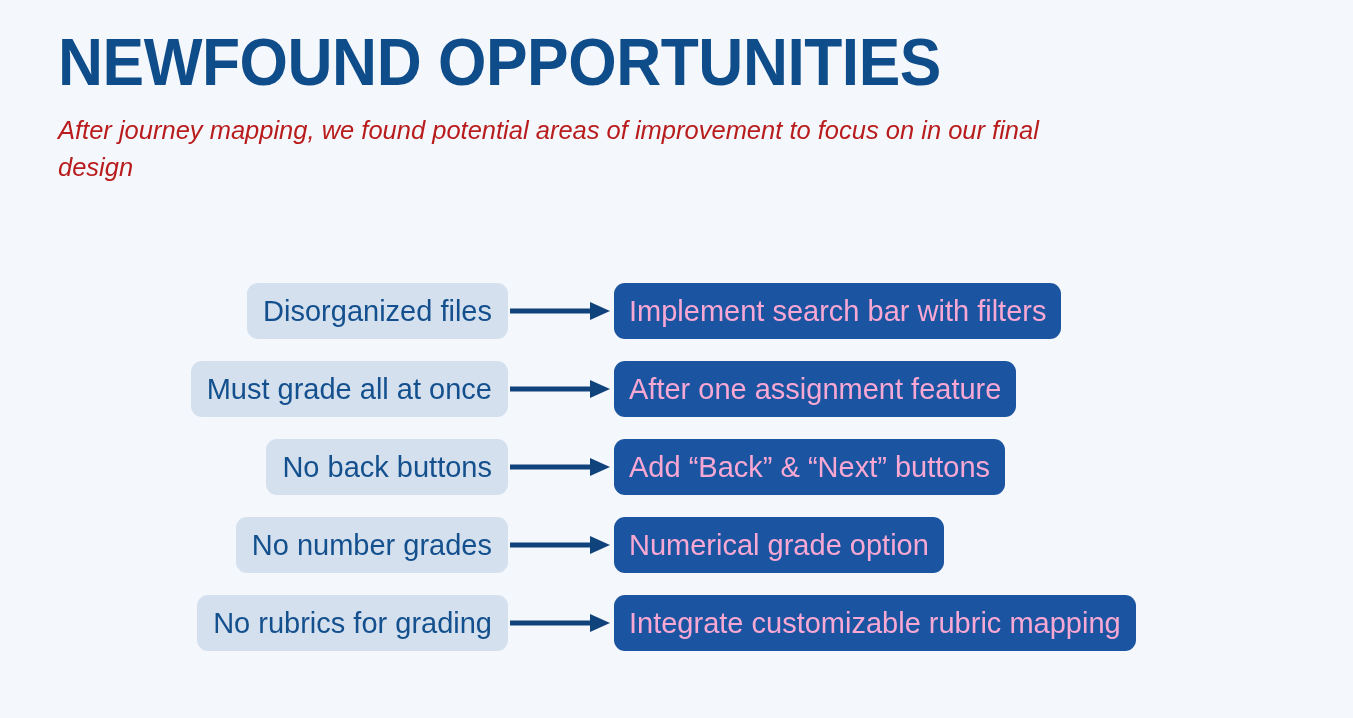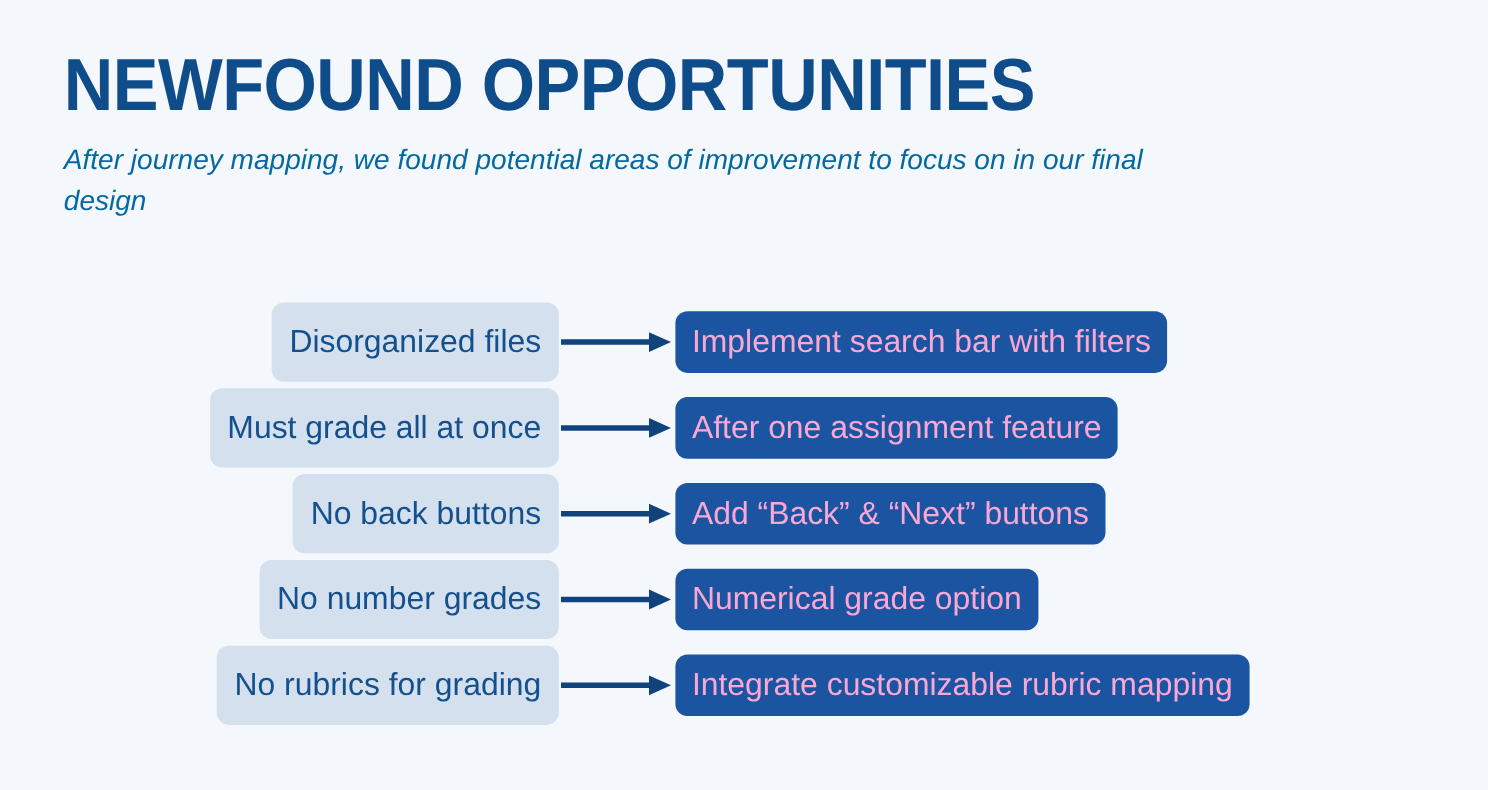--- a/index.html
+++ b/index.html
@@ -18,42 +18,42 @@
     position: relative;
     width: 1353px;
     height: 718px;
     box-sizing: border-box;
   }
 
   
   .header {
     position: absolute;
     left: 58px;
-    top: 44px;
+    top: 28px;
     width: 1240px;
   }
   .slide-title {
     margin: 0;
     font-family: "Liberation Sans", sans-serif;
     font-size: 67px;
     line-height: 1.0;
     font-weight: 700;
     letter-spacing: -0.5px;
     color: #0f4c8a;
     transform: scaleX(0.93);
     transform-origin: left center;
     white-space: nowrap;
   }
   .slide-subtitle {
     margin: 17px 0 0 0;
     font-family: "Liberation Sans", sans-serif;
     font-style: italic;
     font-size: 25.5px;
     line-height: 1.44;
-    color: #0369a1;
+    color: #b91c1c;
     max-width: 1000px;
   }
 
   
   .diagram {
     position: absolute;
     left: 0;
     top: 272px;
     width: 1353px;
   }
@@ -73,21 +73,21 @@
     border-radius: 11px;
     white-space: nowrap;
     font-size: 29px;
     line-height: 1;
     display: flex;
     align-items: center;
   }
   .pill-problem {
     background: #d4e0ee;
     color: #14508d;
-    height: 72px;
+    height: 56px;
     padding: 0 16px;
   }
   .pill-solution {
     background: #1b54a0;
     color: #f9a8d4;
     height: 56px;
     padding: 0 15px;
   }
 
   .arrow-col {

